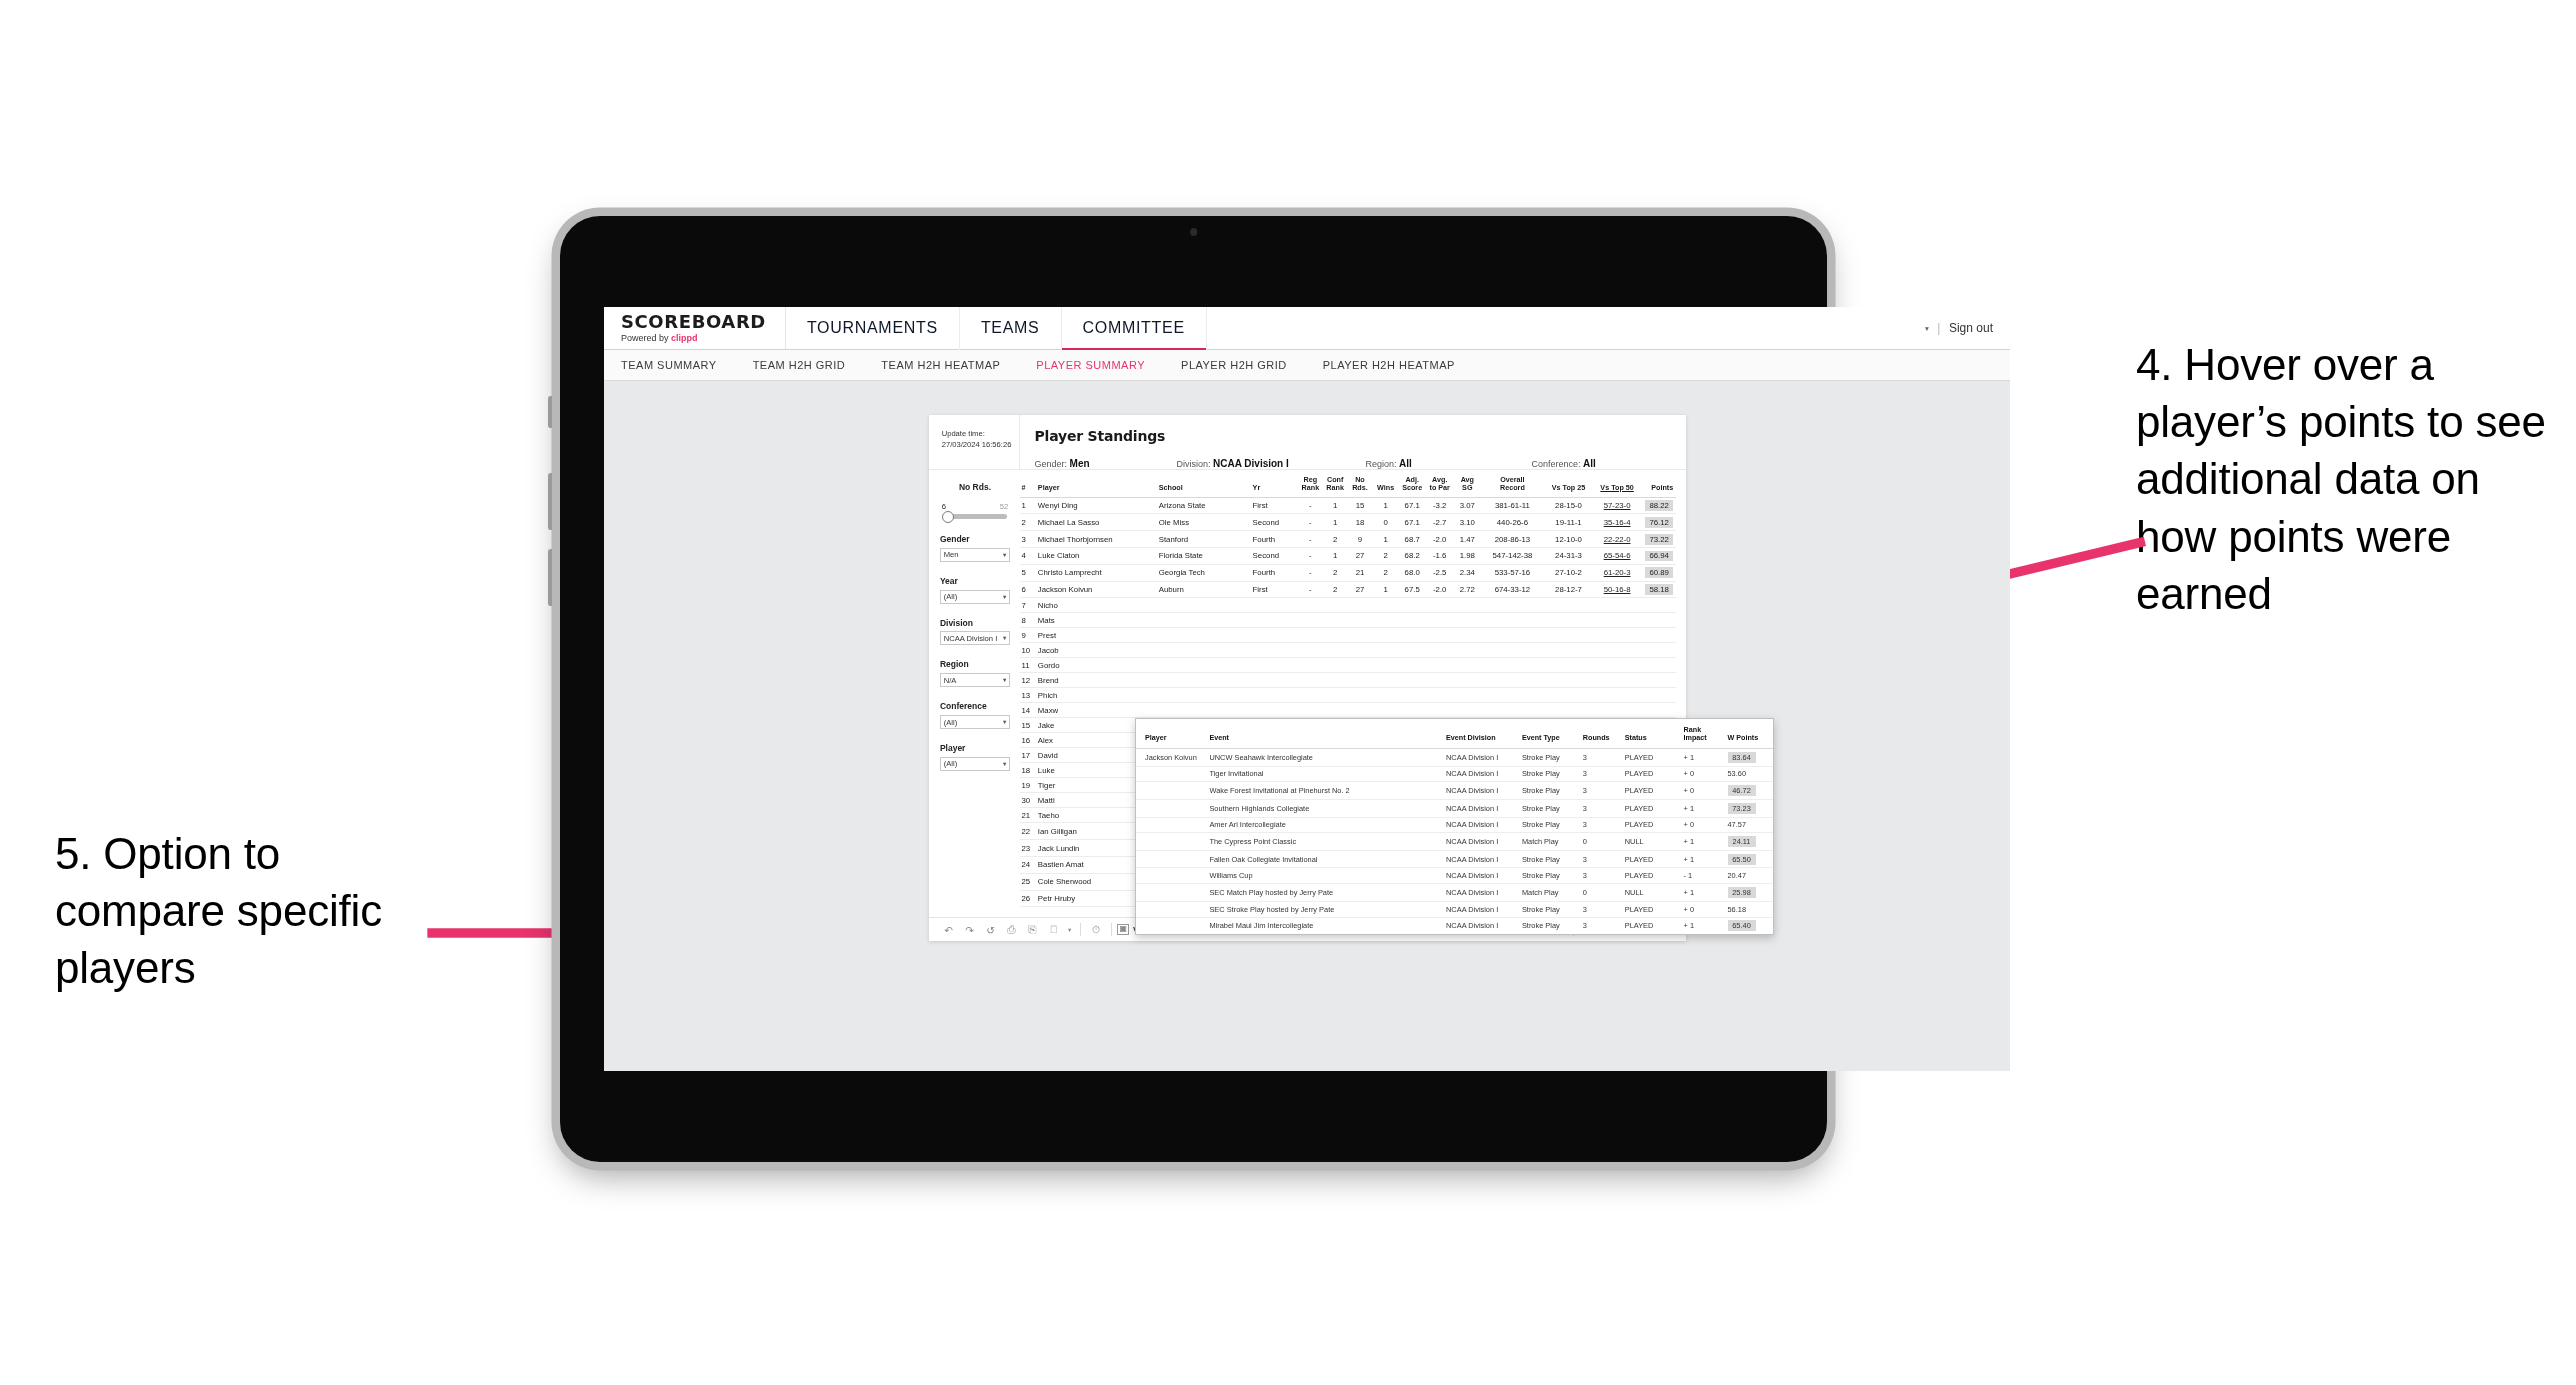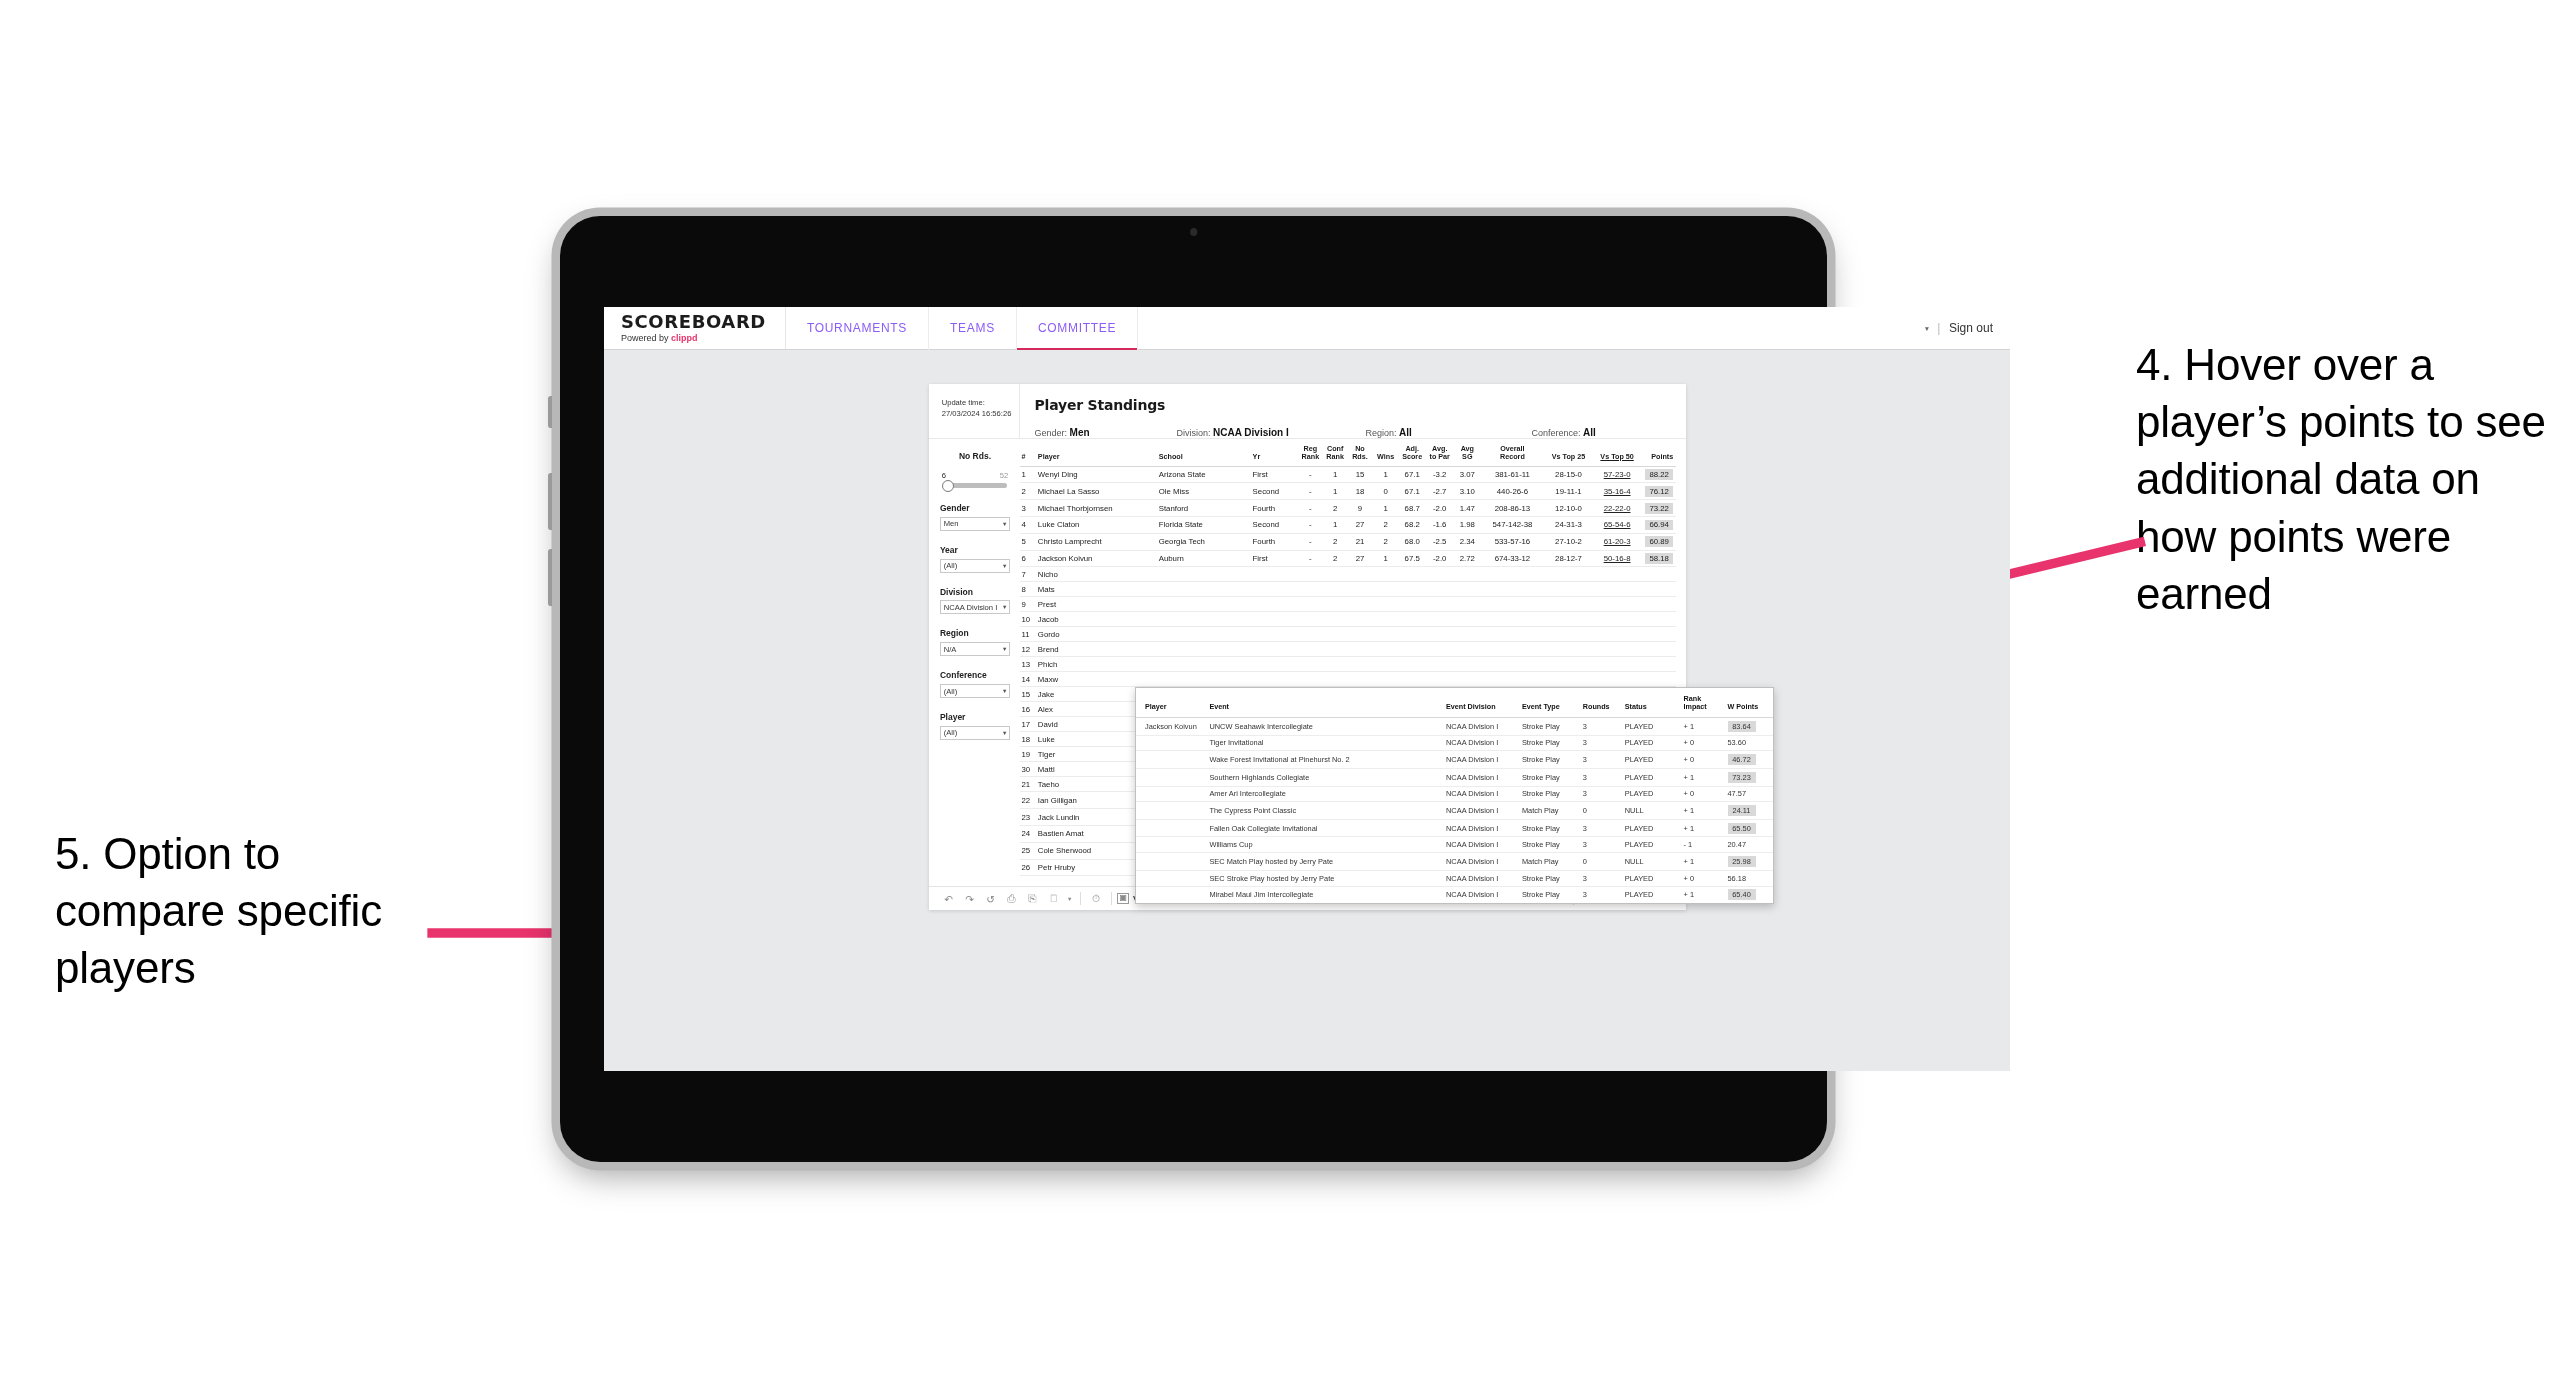--- a/index.html
+++ b/index.html
@@ -26,21 +26,21 @@
 
   #screen { position:absolute; left:44px; top:91px; width:1406px; height:764px; background:#e7e9eb; overflow:hidden; }
 
   
   #appbar { height:43px; background:#ffffff; display:flex; align-items:stretch; border-bottom:0.9px solid #d4d4d4; position:relative; }
   #brand { display:flex; flex-direction:column; justify-content:center; padding:0 19px 0 17px; border-right:0.9px solid #e6e6e6; }
   #brand .logo { font-family:"DejaVu Sans", sans-serif; font-weight:700; font-size:18px; letter-spacing:0.6px; color:#1c1c1c; line-height:1; }
   #brand .sub  { font-size:9px; color:#333; margin-top:2.8px; line-height:1; }
   #brand .sub b { color:#e8336d; font-weight:700; }
   .topnav { display:flex; align-items:center; }
-  .topnav .item { font-size:12px; letter-spacing:0.7px; color:#8b5cf6; padding:0 21px; height:43px; display:flex; align-items:center; border-right:0.9px solid #ececec; position:relative; cursor:pointer;text-align:right; }
+  .topnav .item { font-size:16px; letter-spacing:0.7px; color:#0f172a; padding:0 21px; height:43px; display:flex; align-items:center; border-right:0.9px solid #ececec; position:relative; cursor:pointer;text-align:right; }
   .topnav .item.active::after { content:""; position:absolute; left:0; right:0; bottom:-0.9px; height:2.8px; background:#d6295b; }
   #topright { margin-left:auto; display:flex; align-items:center; gap:8.5px; padding-right:17px; font-size:12px; color:#333; }
   #topright .divider { color:#bbb; }
   .chev-sm { font-size:7.6px; color:#666; }
 
   #subnav { height:31px; background:#fafafa; border-bottom:0.9px solid #dadada; display:flex; align-items:center; padding-left:17px; gap:0; }
   #subnav .item { font-size:11px; letter-spacing:0.5px; color:#3a3a3a; padding:0 18px; cursor:pointer; }
   #subnav .item:first-child { padding-left:0; padding-right:18px; }
   #subnav .item.active { color:#e8336d; }
 
@@ -166,20 +166,28 @@
           <div class="item">TEAMS</div>
           <div class="item active">COMMITTEE</div>
         </div>
         <div id="topright">
           <span class="chev-sm">▾</span>
           <span class="divider">|</span>
           <span>Sign out</span>
         </div>
       </div>
 
+      <div id="subnav">
+        <div class="item">TEAM SUMMARY</div>
+        <div class="item">TEAM H2H GRID</div>
+        <div class="item">TEAM H2H HEATMAP</div>
+        <div class="item active">PLAYER SUMMARY</div>
+        <div class="item">PLAYER H2H GRID</div>
+        <div class="item">PLAYER H2H HEATMAP</div>
+      </div>
 
       <div id="dashwrap">
         <div id="dash">
 
           <div id="dashtop">
             <div id="updbox">
               <div class="t">Update time:</div>
               <div class="t">27/03/2024 16:56:26</div>
             </div>
             <div id="dashhead">

